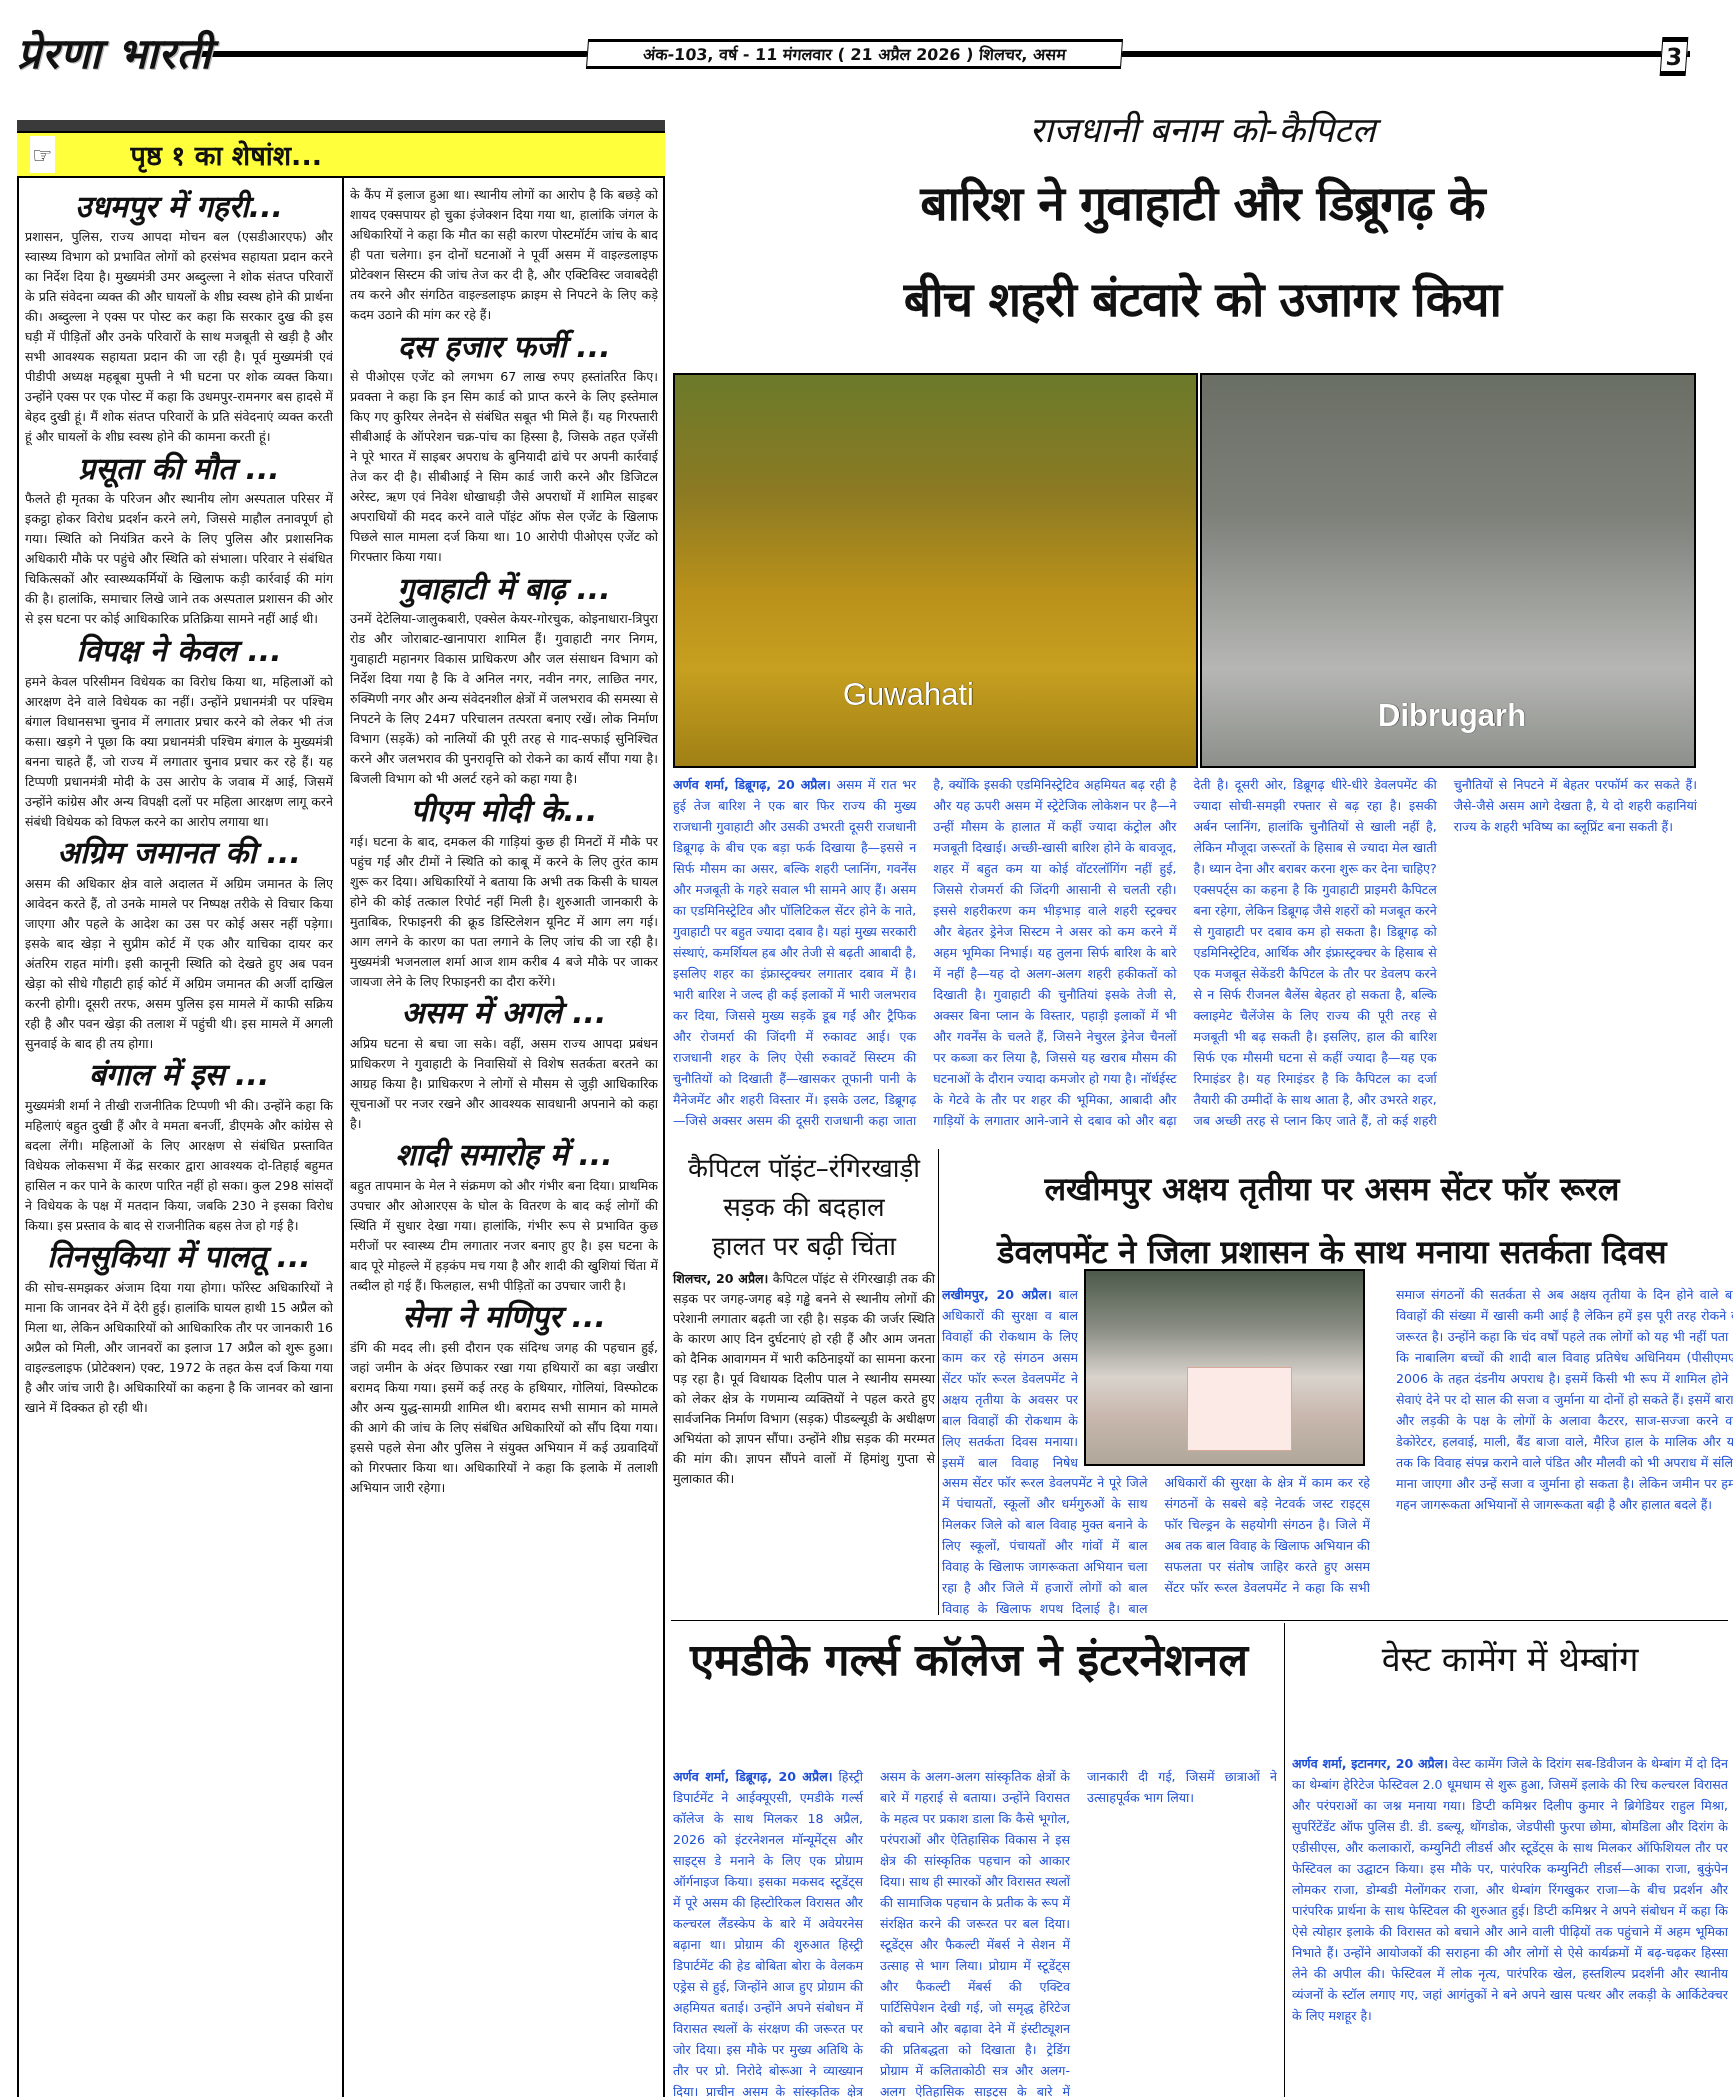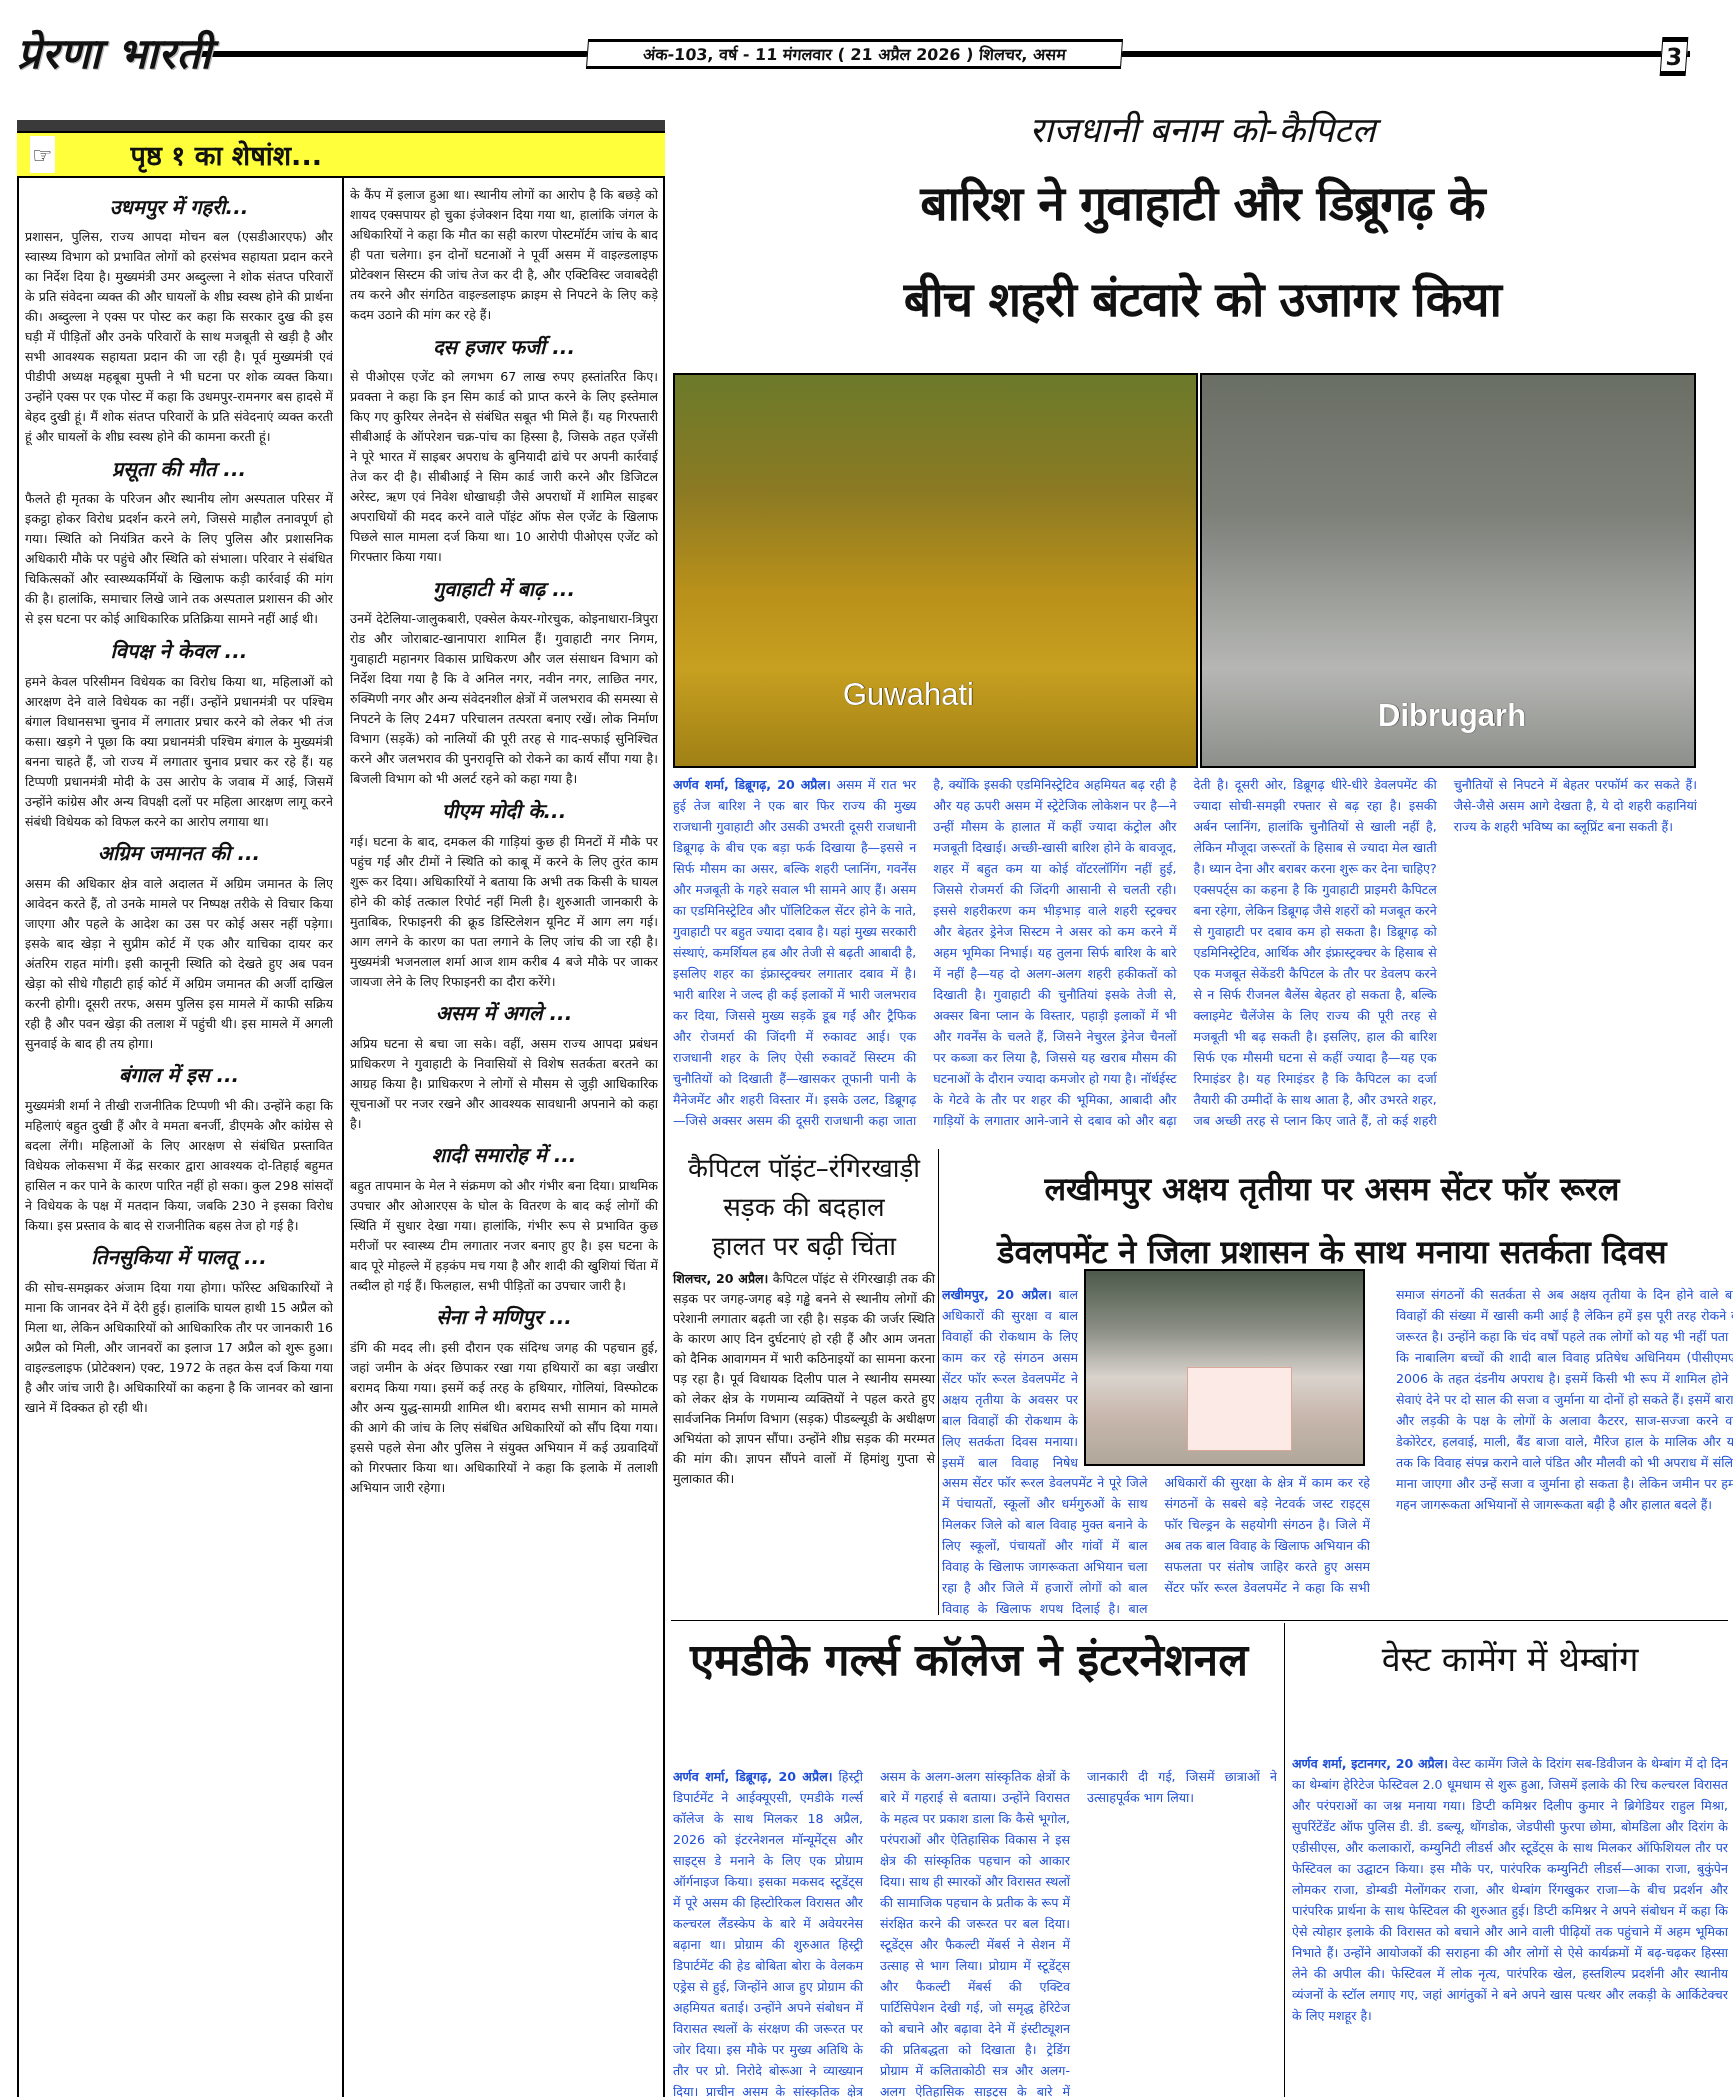--- a/index.html
+++ b/index.html
@@ -18,21 +18,21 @@
   #page-number { left: 1661px; top: 37px; width: 26px; height: 39px; border: 1.7px solid #000; border-top-width: 5px; border-bottom-width: 5px; background:#fff; font-size: 23.5px; font-weight: bold; display:flex; align-items:center; justify-content:center; transform: skewX(-4deg); }
 
   
   #left-box { left: 17px; top: 120px; width: 648px; height: 2014px; border: 2.5px solid #000; border-top: none; }
   #left-box-topbar { left: 17px; top: 120px; width: 648px; height: 11.7px; background: #3a3a3a; }
   #continued-banner { left: 17px; top: 131px; width: 648px; height: 47px; background: #ffff3c; border-top: 2.5px solid #000; border-bottom: 2.5px solid #000; display: flex; align-items: center; }
   #pointer-icon { width: 25px; height: 37px; background: #fff; margin-left: 12.6px; display:flex; align-items:center; justify-content:center; font-size: 22.7px; }
   #continued-label { margin-left: 76px; font-size: 27px; font-weight: bold; }
   #left-divider { left: 342px; top: 178px; width: 2.1px; height: 1955px; }
 
-  .sub-head { font-size: 20px; font-weight: bold; font-style: italic; text-align: center; line-height: 38px; margin: 2.5px 0 1.7px; }
+  .sub-head { font-size: 30px; font-weight: bold; font-style: italic; text-align: center; line-height: 38px; margin: 2.5px 0 1.7px; }
   .left-col { width: 308px; }
   .left-col p { font-size: 12.6px; line-height: 20px; text-align: justify; }
 
   
   #kicker { left: 671px; top: 105px; width: 1063px; text-align: center; font-size: 35px; font-style: italic; }
   #main-headline { left: 671px; top: 155px; width: 1063px; text-align: center; font-size: 48px; font-weight: bold; line-height: 96px; letter-spacing: -0.8px; }
   #photo-guwahati { left: 673px; top: 373px; width: 525px; height: 395px; border: 2.1px solid #000; background: linear-gradient(180deg, #6b7a2a 0%, #8c7a23 30%, #b8901a 55%, #c7a020 75%, #a08015 100%); overflow: hidden; }
   #photo-dibrugarh { left: 1200px; top: 373px; width: 496px; height: 395px; border: 2.1px solid #000; background: linear-gradient(180deg, #6a6f66 0%, #7c8079 35%, #9a9c97 55%, #b6b7b4 75%, #8d8f8a 100%); overflow: hidden; }
   .photo-caption { position: absolute; color: #fff; font-family: "Liberation Sans", sans-serif; font-size: 31px; text-shadow: 0.4px 0.4px 0.8px #000; }
   #main-body { left: 673px; top: 774px; width: 1024px; height: 369px; column-count: 4; }

